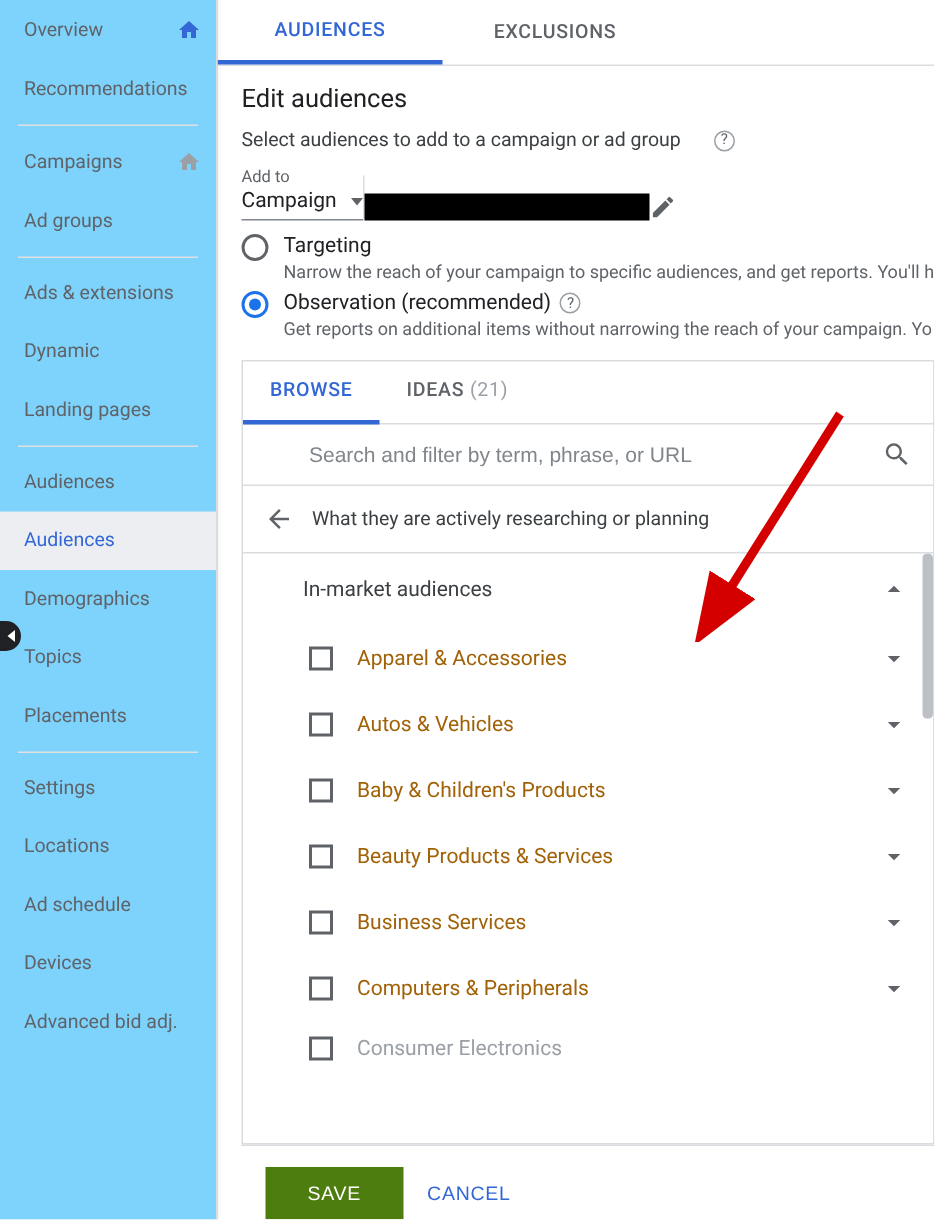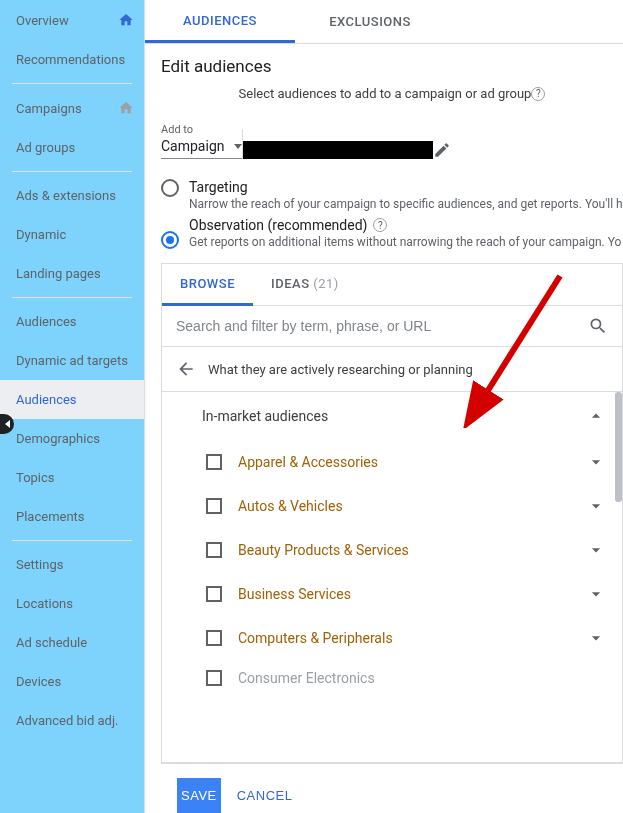--- a/index.html
+++ b/index.html
@@ -82,40 +82,40 @@
     line-height: 41px;
     font-weight:500;
   }
   .content {
     padding: 12px 0 0 16px;
     flex: 1;
     overflow: hidden;
     display:flex;flex-direction:column;
   }
   .h1 { font-size: 17px; color: #202124; margin-bottom: 10px; }
-  .sub { font-size: 13px; color: #3c4043; margin-bottom: 22px; display:flex;align-items:center;gap:0;justify-content:center;}
-  .addto-row { display: flex; align-items: flex-end; margin-bottom: 20px;}
+  .sub { font-size: 13px; color: #3c4043; margin-bottom: 10px; display:flex;align-items:center;gap:22px;}
+  .addto-row { display: flex; align-items: flex-end; margin-bottom: 9px;}
   .addto-col { }
   .addto-label { font-size: 11px; color: #5f6368; margin-bottom: 2px; }
   .addto-val {
     font-size: 14px; color: #202124;
     border-bottom: 1px solid #80868b;
     padding: 0 18px 4px 0;
     position: relative;
     display:inline-block;
   }
   .addto-val::after {
     content:""; position:absolute; right:0; top:6px;
     border-left:4px solid transparent;border-right:4px solid transparent;border-top:5px solid #5f6368;
   }
   .vsep { width:1px;height:30px;background:#dadce0;}
   .blackbox { width: 190px; height: 18px; background:#000;}
   .pencil { fill:#5f6368; cursor:pointer;}
   .radio-row { display:flex; gap:10px; margin-bottom: 6px; align-items:flex-start;}
-  .radio-row.last{margin-bottom:14px;align-items:flex-end;}
+  .radio-row.last{margin-bottom:14px;}
   .radio {
     width:18px;height:18px;border:2px solid #5f6368;border-radius:50%;flex:none;margin-top:0px;cursor:pointer;position:relative;
   }
   .radio.checked{border-color:#1a73e8;}
   .radio.checked::after{content:"";position:absolute;top:3px;left:3px;width:8px;height:8px;background:#1a73e8;border-radius:50%;}
   .radio-body .rtitle{font-size:14px;color:#202124;display:flex;align-items:center;gap:6px;}
   .radio-body .rdesc{font-size:12px;color:#5f6368;margin-top:2px;white-space:nowrap;overflow:hidden;}
   .helpcircle{width:14px;height:14px;border:1px solid #9aa0a6;border-radius:50%;display:inline-flex;align-items:center;justify-content:center;font-size:10px;color:#5f6368;cursor:pointer;flex:none;}
   
   .browsebox{
@@ -123,36 +123,36 @@
     margin-right:0;
     flex:1;
     display:flex;flex-direction:column;
     min-height:0;
   }
   .btabs{display:flex;border-bottom:1px solid #dadce0;}
   .btab{padding:12px 18px;font-size:13px;color:#5f6368;letter-spacing:.5px;cursor:pointer;font-weight:500;}
   .btab.active{color:#3367d6;border-bottom:3px solid #3367d6;margin-bottom:-1px;}
   .btab .cnt{color:#9aa0a6;font-weight:400;}
   .searchrow{display:flex;align-items:center;padding:10px 14px;border-bottom:1px solid #dadce0;gap:10px;}
-  .searchrow input{flex:1;border:none;outline:none;font-size:14px;color:#000000;}
+  .searchrow input{flex:1;border:none;outline:none;font-size:14px;color:#000000;margin-left:30px;}
   .searchrow input::placeholder{color:#80868b;}
   .crumb{display:flex;align-items:center;gap:12px;padding:12px 14px;border-bottom:1px solid #dadce0;font-size:13px;color:#3c4043;}
   .backarr{fill:#5f6368;cursor:pointer;}
   .panelbody{flex:1;overflow:hidden;position:relative;}
   .panelscroll{height:100%;overflow-y:hidden;}
   .panelhead{display:flex;align-items:center;justify-content:space-between;padding:14px 16px 14px 40px;font-size:14px;color:#3c4043;cursor:pointer;}
   .catrow{display:flex;align-items:center;gap:16px;padding:12px 16px 12px 44px;font-size:14px;color:#a16207;cursor:pointer;}
   .catrow:last-of-type{color:#9aa0a6;padding-top:10px;padding-bottom:0;}
   .checkbox{width:16px;height:16px;border:2px solid #5f6368;flex:none;cursor:pointer;}
   .catlabel{flex:1;}
   .chev{fill:#5f6368;}
   .scrollbar{position:absolute;right:0;top:0;width:7px;height:110px;background:#bdc1c6;border-radius:3px;}
   
   .footer{display:flex;align-items:center;gap:16px;padding:14px 16px 0 16px;border-top:1px solid #dadce0;margin-top:auto;}
-  .btn-save{background:#3b82f6;color:#fff;border:none;padding:10px 4px;font-size:13px;font-weight:500;letter-spacing:.5px;cursor:pointer;}
+  .btn-save{background:#4d7c0f;color:#fff;border:none;padding:10px 28px;font-size:13px;font-weight:500;letter-spacing:.5px;cursor:pointer;}
   .btn-cancel{background:none;border:none;color:#3367d6;font-size:13px;font-weight:500;letter-spacing:.5px;cursor:pointer;}
   
   .arrow{position:absolute;left:440px;top:268px;pointer-events:none;}
 </style>
 </head>
 <body>
 
 <div class="layout">
   <div class="sidebar">
     <div class="sbitem">
@@ -180,23 +180,20 @@
       </div>
     <div class="sbitem">
         <span class="label">Dynamic</span>
       </div>
     <div class="sbitem">
         <span class="label">Landing pages</span>
       </div>
     <div class="sbdiv"></div>
     <div class="sbitem">
         <span class="label">Audiences</span>
-      </div>
-    <div class="sbitem">
-        <span class="label">Dynamic ad targets</span>
       </div>
     <div class="sbitem active">
         <span class="label">Audiences</span>
       </div>
     <div class="sbitem">
         <span class="label">Demographics</span>
       </div>
     <div class="sbitem">
         <span class="label">Topics</span>
       </div>
@@ -302,20 +299,27 @@
             </div>
             <div class="catrow">
               <div class="checkbox"></div>
               <span class="catlabel">Autos &amp; Vehicles</span>
               <svg class="chev" width="20" height="20" viewBox="0 0 24 24">
                   <path d="M7 10l5 5 5-5z"></path>
                 </svg>
             </div>
             <div class="catrow">
               <div class="checkbox"></div>
+              <span class="catlabel">Baby &amp; Children's Products</span>
+              <svg class="chev" width="20" height="20" viewBox="0 0 24 24">
+                  <path d="M7 10l5 5 5-5z"></path>
+                </svg>
+            </div>
+            <div class="catrow">
+              <div class="checkbox"></div>
               <span class="catlabel">Beauty Products &amp; Services</span>
               <svg class="chev" width="20" height="20" viewBox="0 0 24 24">
                   <path d="M7 10l5 5 5-5z"></path>
                 </svg>
             </div>
             <div class="catrow">
               <div class="checkbox"></div>
               <span class="catlabel">Business Services</span>
               <svg class="chev" width="20" height="20" viewBox="0 0 24 24">
                   <path d="M7 10l5 5 5-5z"></path>

